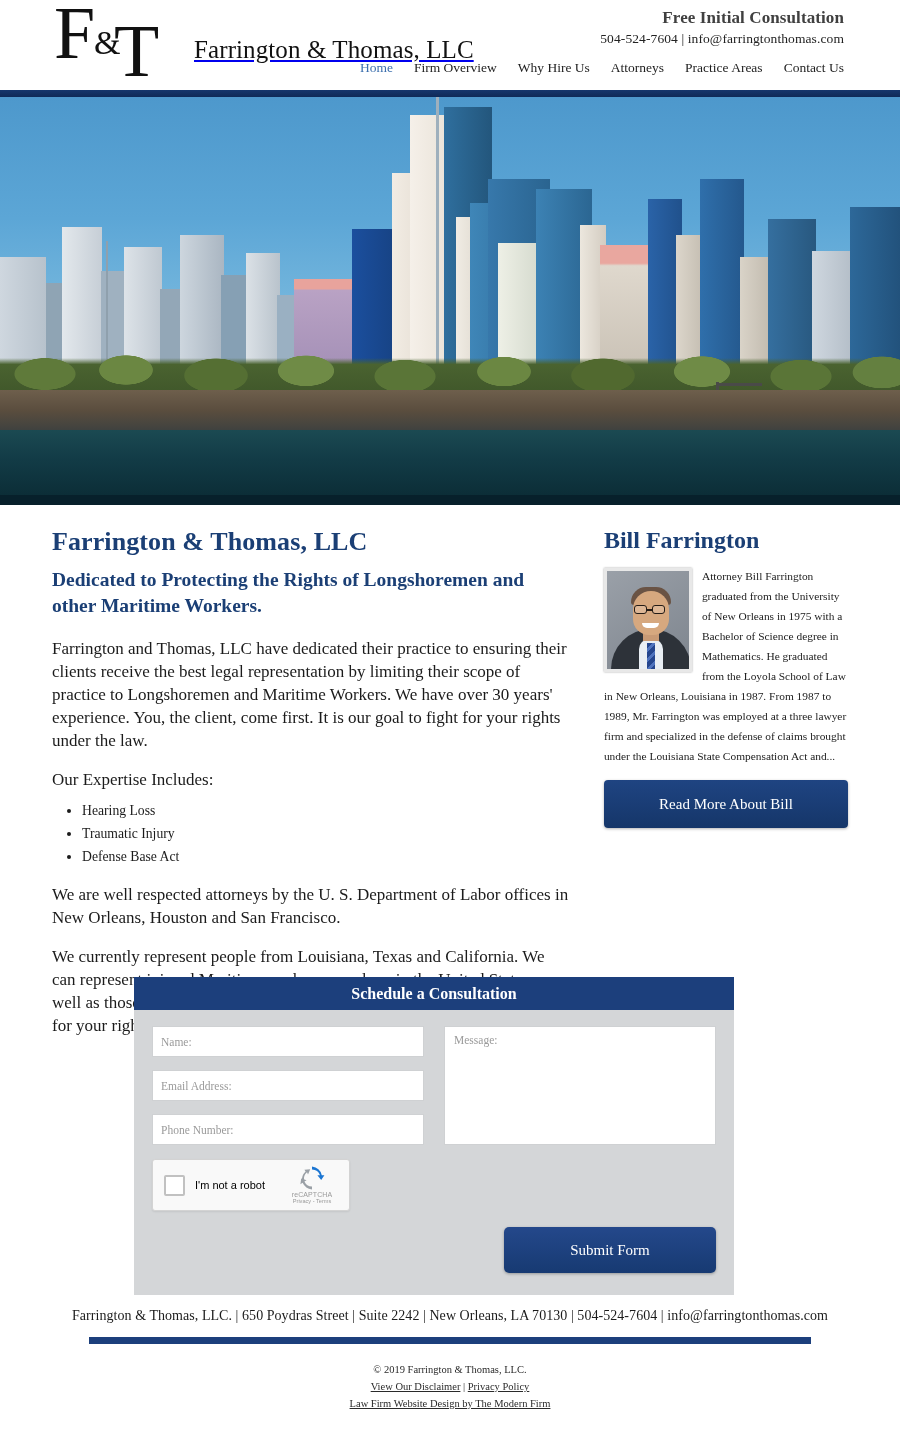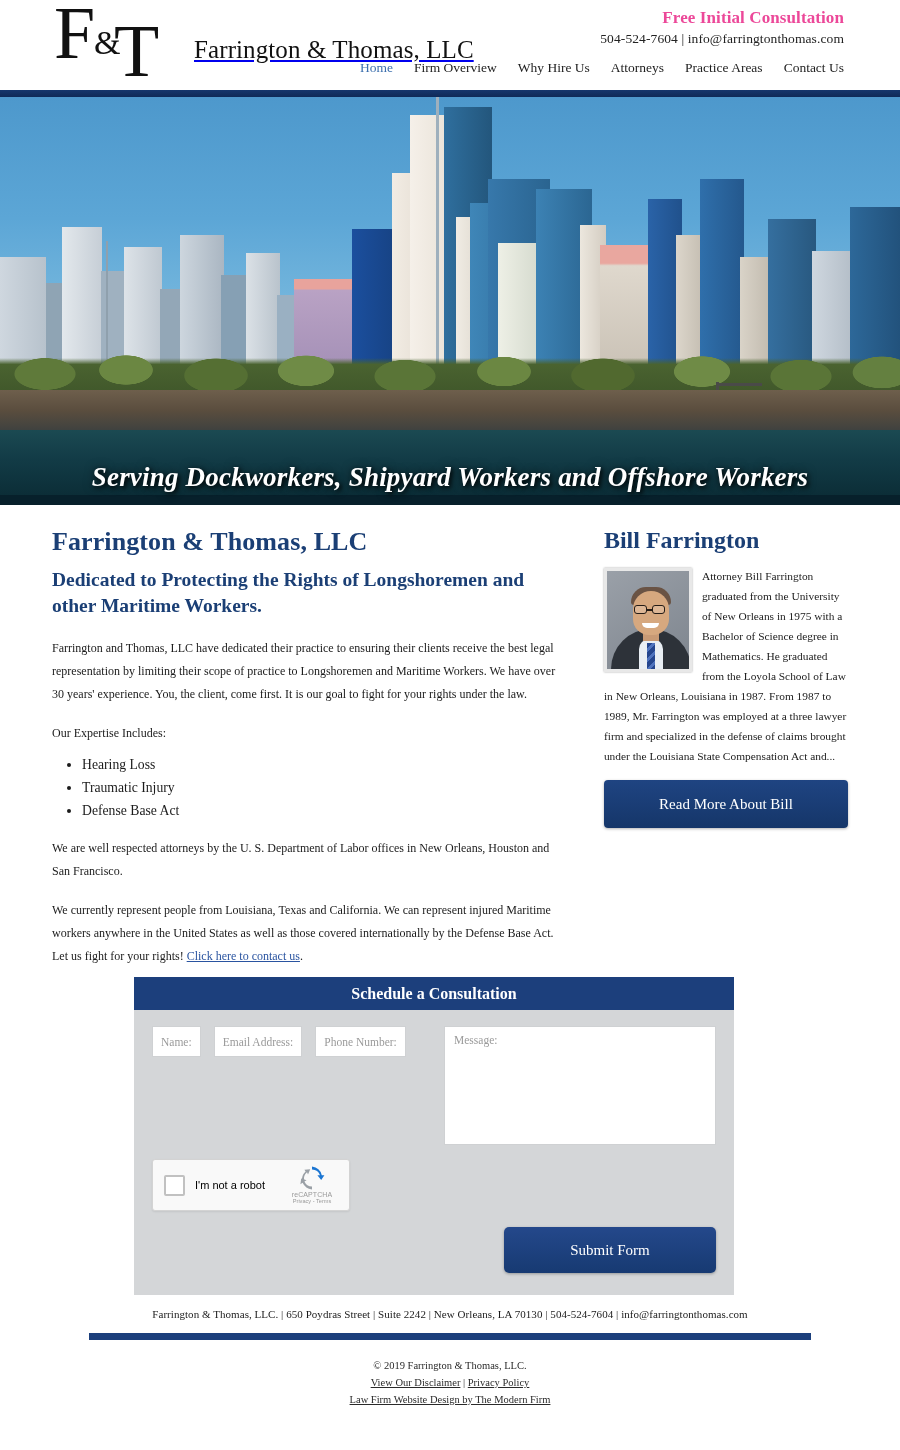--- a/index.html
+++ b/index.html
@@ -36,21 +36,21 @@
     font-size: 74px; line-height:74px; font-weight:400;
   }
   .logo-text {
     font-size: 25px; letter-spacing:.1px; color:#111;
     padding-bottom: 14px; margin-left: 28px; white-space:nowrap;
   }
   .header-right {
     position:absolute; right:56px; top:8px; text-align:right;
   }
   .consult-line {
-    font-size: 17px; font-weight:700; color:#ec4899; letter-spacing:.1px;
+    font-size: 17px; font-weight:700; color:#404040; letter-spacing:.1px;
   }
   .contact-line {
     font-size: 13.5px; color:#222; margin-top:3px; letter-spacing:.1px;
   }
   .nav {
     position:absolute; right:56px; top:60px;
     display:flex; gap:21px; font-size:13.5px;
   }
   .nav a { text-decoration:none; color:#1d1d1d; white-space:nowrap; }
   .nav a.active { color:#3c6fae;text-align:center; }
@@ -121,21 +121,21 @@
 
   h1.firm-title {
     font-size: 26px; color:#1b3f75; font-weight:700;
     letter-spacing:.1px; margin-bottom:10px;
   }
   h2.tagline {
     font-size: 19.5px; color:#1b3f75; font-weight:700;
     line-height: 26px; margin-bottom: 18px;
   }
   .body-p {
-    font-size: 12px; line-height: 23px; color:#1b1b1b; margin-bottom: 16px;
+    font-size: 17px; line-height: 23px; color:#1b1b1b; margin-bottom: 16px;
   }
   .body-p a { color:#2a54a0; }
   ul.expertise {
     margin: 0 0 16px 30px; font-size:13.7px; line-height:20px; color:#1b1b1b;
   }
   ul.expertise li { margin-bottom: 3px; }
 
   h2.attorney-name {
     font-size: 24px; color:#1b3f75; font-weight:700; margin-bottom: 12px;
   }
@@ -190,21 +190,21 @@
   }
   .form-head {
     height: 33px; background:#1c3f7c; color:#fff;
     display:flex; align-items:center; justify-content:center;
     font-size:16px; font-weight:700;
   }
   .form-body {
     background:#d4d6d8; padding: 16px 18px 22px 18px;
   }
   .form-grid { display:flex; gap:20px; }
-  .form-col-l { width: 274px; display:flex; gap:13px; }
+  .form-col-l { width: 274px; display:flex; flex-direction:column; gap:13px; }
   .form-col-r { width: 274px; }
   .fld {
     height: 31px; background:#fff; border:1px solid #cfd1d3;
     display:flex; align-items:center; padding: 0 8px;
     font-size: 11.5px; color:#9a9a9a;
   }
   .msg {
     height: 119px; background:#fff; border:1px solid #cfd1d3;
     padding: 7px 9px; font-size: 11.5px; color:#9a9a9a;
   }
@@ -228,21 +228,21 @@
   .submit-row { display:flex; justify-content:flex-end; margin-top: 16px; }
   .submit-btn {
     width: 212px; height: 46px; border-radius:5px; border:none;
     background: linear-gradient(to bottom,#24488b 0%, #173a72 100%);
     color:#fff; font-size:15px; font-family:"Liberation Serif", serif;
     cursor:pointer; box-shadow: 0 1px 3px rgba(0,0,0,.3);
   }
 
   
   .footer { position:absolute; left:0; top:1308px; width:900px; text-align:center; }
-  .foot-addr { font-size:11px; color:#1b1b1b; letter-spacing:.05px; }
+  .foot-addr { font-size:14px; color:#1b1b1b; letter-spacing:.05px; }
   .foot-rule {
     width: 722px; height: 7px; margin: 13px auto 0 auto;
     background:#1c3f7c;
   }
   .foot-copy { font-size:10.5px; color:#2a2a2a; margin-top: 20px; }
   .foot-links { font-size:10.5px; margin-top:6px; }
   .foot-links a, .foot-credit a { color:#2a2a2a; }
   .foot-credit { font-size:10.5px; margin-top:6px; }
   .sep { color:#2a2a2a; }
 </style>
@@ -338,21 +338,20 @@
       <div class="wfbox" style="left:480px;width:160px;height:18px;background:#6e6354;"></div>
       <div class="wfbox" style="left:650px;width:120px;height:26px;background:#8a7c68;"></div>
       <div class="wfbox" style="left:716px;width:3px;height:44px;background:#4a4a48;"></div>
       <div class="wfbox" style="left:716px;width:46px;height:3px;background:#4a4a48;bottom:48px;"></div>
       <div class="wfbox" style="left:770px;width:130px;height:22px;background:#7d7263;"></div>
     </div>
     <div class="waterfront"></div>
     <div class="water"></div>
     <div class="hero-dark"></div>
 
-    <div class="hero-headline">Serving Dockworkers, Shipyard Workers and Offshore Workers</div>
 
   </div>
 
   <div class="main">
 
     <div class="col-left">
       <h1 class="firm-title">Farrington &amp; Thomas, LLC</h1>
       <h2 class="tagline">Dedicated to Protecting the Rights of Longshoremen and other Maritime Workers.</h2>
       <p class="body-p">Farrington and Thomas, LLC have dedicated their practice to ensuring their clients receive the best legal representation by limiting their scope of practice to Longshoremen and Maritime Workers. We have over 30 years' experience. You, the client, come first. It is our goal to fight for your rights under the law.</p>
       <p class="body-p" style="margin-bottom:10px;">Our Expertise Includes:</p>

